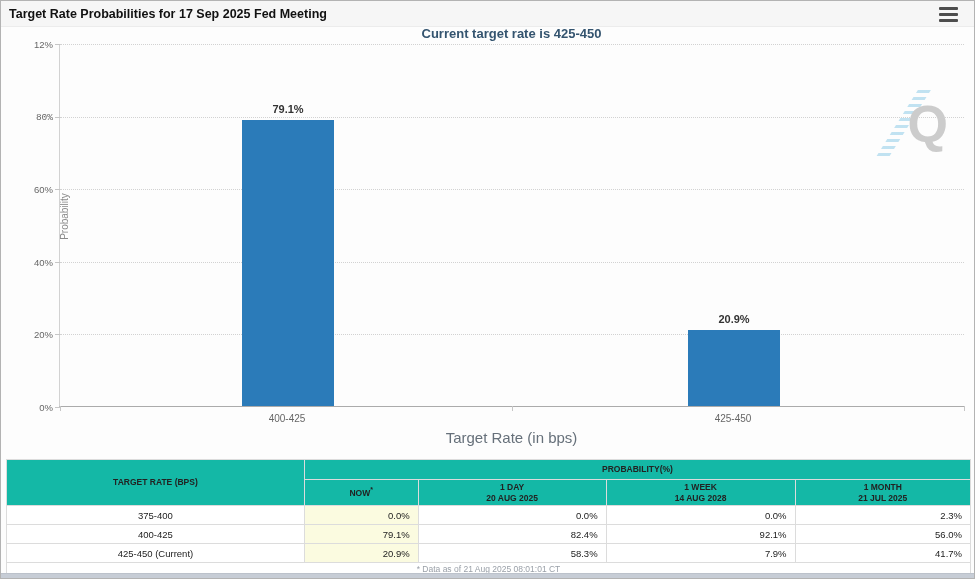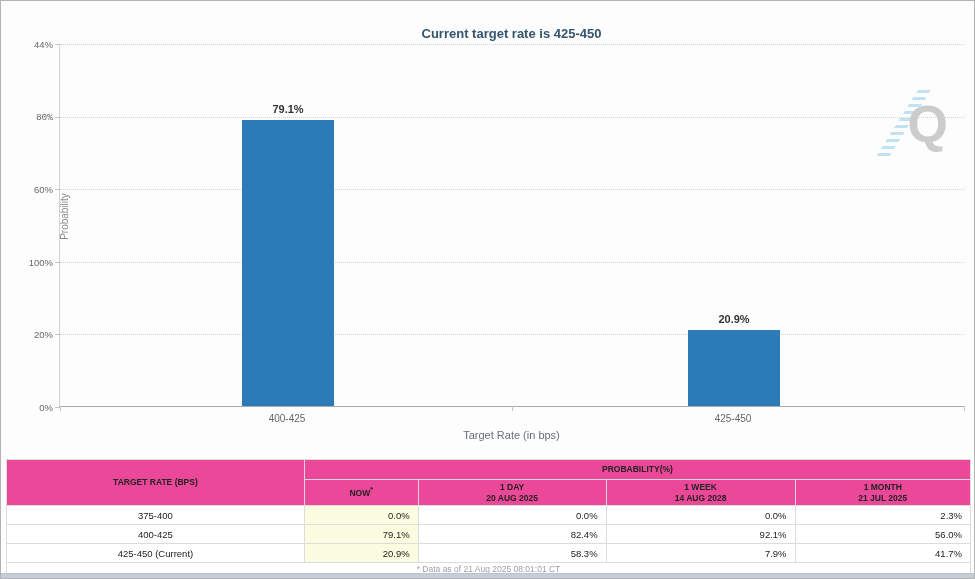--- a/index.html
+++ b/index.html
@@ -51,21 +51,21 @@
     display:flex; flex-direction:column; justify-content:flex-end; align-items:center;
   }
   .bar-value{ font-size:11px; font-weight:600; color:#333; margin-bottom:5px; }
   .bar{ width:100%; height:0%; background:#2b7bb9; cursor:pointer; }
   .xcat{
     position:absolute; top:412px; width:120px; text-align:center;
     font-size:10px; color:#666;
   }
   .xlabel{
     position:absolute; top:428px; left:58px; width:905px; text-align:center;
-    font-size:11px; color:#66707a;
+    font-size:15px; color:#66707a;
   }
   
   .wm{ position:absolute; top:48px; right:14px; width:70px; height:66px; }
   .wm-slash{
     position:absolute; left:16px; top:-2px; width:13px; height:70px;
     transform:skewX(-32deg);
     background:repeating-linear-gradient(to bottom,#badff0 0 3px,transparent 3px 7px);
     opacity:.9;
   }
   .wm-q{
@@ -75,21 +75,21 @@
 
   
   .ftable{
     position:absolute; top:458px; left:5px; width:965px;
     border-collapse:collapse; table-layout:fixed;
     font-size:9.5px; color:#222; background:#fff;
   }
   .ftable th, .ftable td{ border:1px solid #dcdcdc; overflow:hidden; }
   .ftable thead th{
     font-size:8.5px; font-weight:bold; color:#222; text-align:center;
-    background:#ec4899; padding:2px 2px; line-height:1.25;
+    background:#14b8a6; padding:2px 2px; line-height:1.25;
   }
   .ftable thead tr.h1 th{ height:20px; }
   .ftable thead tr.h2 th{ height:26px; }
   .ftable tbody td{ height:19px; padding:0 8px; }
   .cell-rate{ text-align:center; }
   .cell-num{ text-align:right;margin-left:32px; }
   .now-col{ background:#fbfbe0; }
   .ftable tfoot td{
     height:13px; text-align:center; font-size:8.5px; color:#9aa0a8;
     border-left:1px solid #dcdcdc; border-right:1px solid #dcdcdc; padding:1px 0 2px;
@@ -99,27 +99,35 @@
   .bottom-bar{
     position:absolute; left:0; right:0; bottom:0; height:5px;
     background:#c7cdd6; border-top:1px solid #bcc2cb;
   }
 </style>
 </head>
 <body>
 
 <div class="app">
 
+  <div class="hdr">
+    <div class="hdr-title">Target Rate Probabilities for 17 Sep 2025 Fed Meeting</div>
+    <div class="menu-btn">
+      <span></span>
+      <span></span>
+      <span></span>
+    </div>
+  </div>
 
   <div class="subtitle">Current target rate is 425-450</div>
 
-  <div class="ytick-lbl" style="top:38px;">44%</div>
+  <div class="ytick-lbl" style="top:38px;">12%</div>
   <div class="ytick-lbl" style="top:110.6px;font-family:Liberation Mono, monospace;">80%</div>
   <div class="ytick-lbl" style="top:183.2px;">60%</div>
-  <div class="ytick-lbl" style="top:255.8px;">100%</div>
+  <div class="ytick-lbl" style="top:255.8px;">40%</div>
   <div class="ytick-lbl" style="top:328.4px;">20%</div>
   <div class="ytick-lbl" style="top:401px;">0%</div>
 
   <div class="plot">
     <div class="ylabel">Probability</div>
 
     <div class="gridline" style="top:0;"></div>
     <div class="gridline" style="top:72.6px;"></div>
     <div class="gridline" style="top:145.2px;"></div>
     <div class="gridline" style="top:217.8px;"></div>

